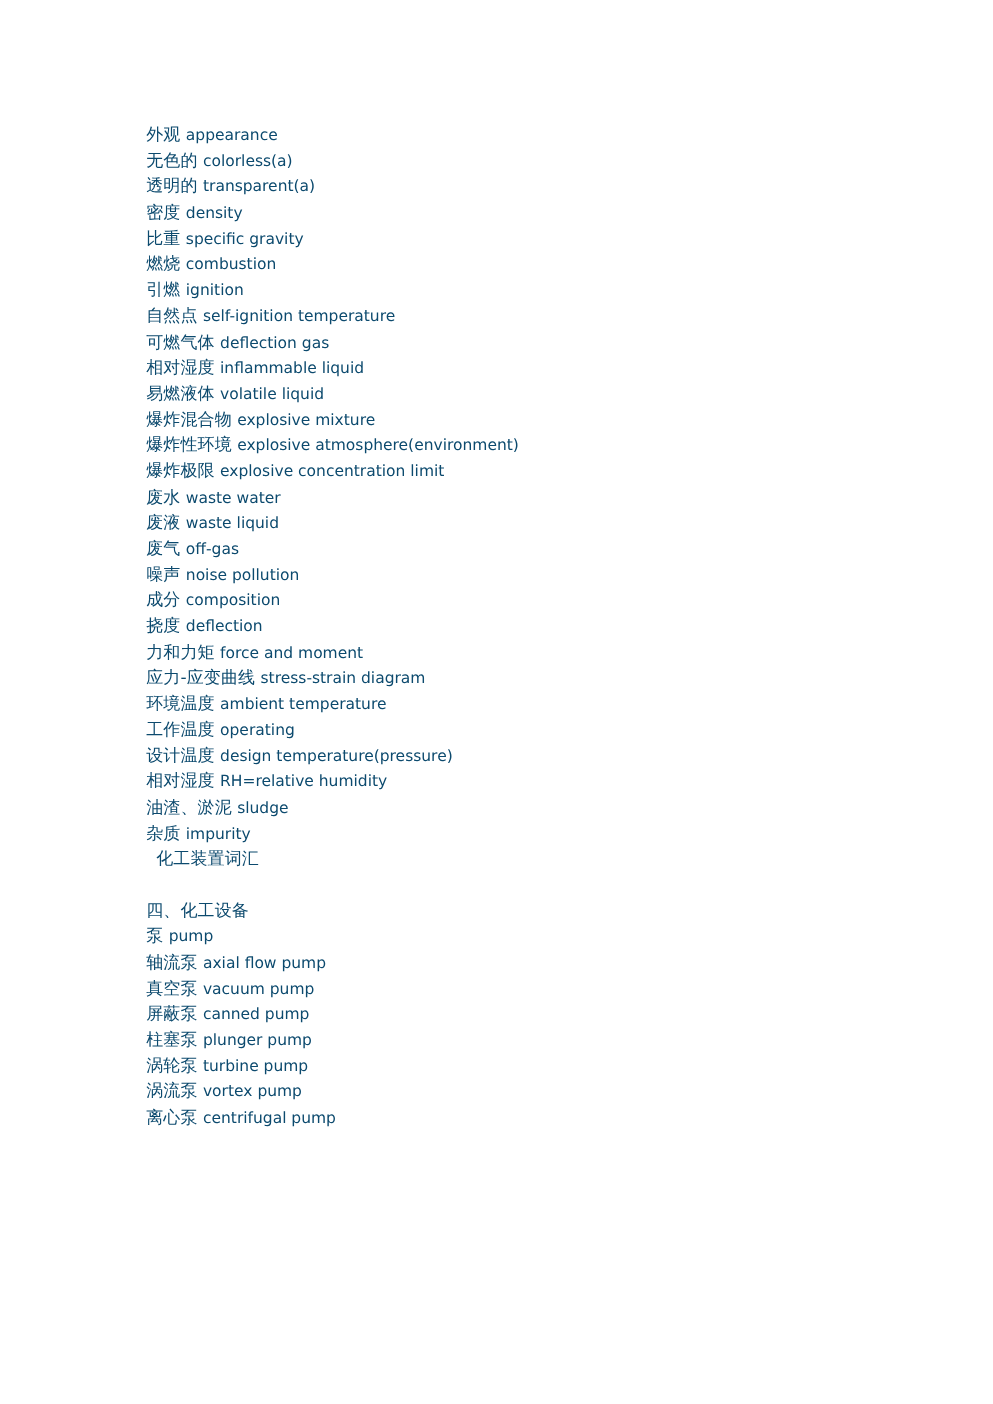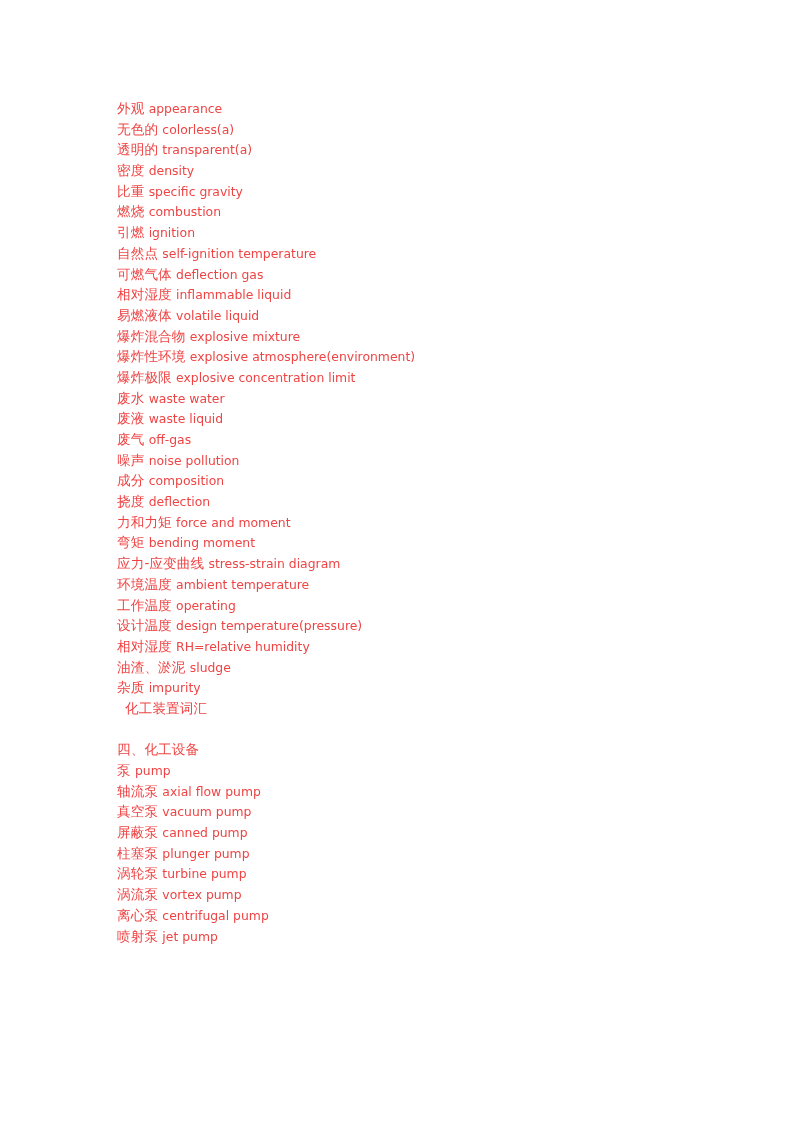--- a/index.html
+++ b/index.html
@@ -30,21 +30,21 @@
     left: 117px;
     top: 98px;
     width: 600px;
   }
   .line {
     display: block;
     height: 20.7px;
     line-height: 20.7px;
     white-space: pre;
     font-size: 13.4px;
-    color: #ef4444;
+    color: #0c4a6e;
   }
   .line .cn {
     font-family: "DejaVu Sans", "Liberation Sans", sans-serif;
     font-size: 13.6px;
     letter-spacing: 0.1px;
   }
   .line .en {
     font-family: "DejaVu Sans", "Liberation Sans", sans-serif;
     font-size: 12.4px;
   }
@@ -77,34 +77,32 @@
       <div class="line"><span class="cn">爆炸混合物</span> <span class="en">explosive mixture</span></div>
       <div class="line"><span class="cn">爆炸性环境</span> <span class="en">explosive atmosphere(environment)</span></div>
       <div class="line"><span class="cn">爆炸极限</span> <span class="en">explosive concentration limit</span></div>
       <div class="line"><span class="cn">废水</span> <span class="en">waste water</span></div>
       <div class="line"><span class="cn">废液</span> <span class="en">waste liquid</span></div>
       <div class="line"><span class="cn">废气</span> <span class="en">off-gas</span></div>
       <div class="line"><span class="cn">噪声</span> <span class="en">noise pollution</span></div>
       <div class="line"><span class="cn">成分</span> <span class="en">composition</span></div>
       <div class="line"><span class="cn">挠度</span> <span class="en">deflection</span></div>
       <div class="line"><span class="cn">力和力矩</span> <span class="en">force and moment</span></div>
-      <div class="line"><span class="cn">弯矩</span> <span class="en">bending moment</span></div>
       <div class="line"><span class="cn">应力-应变曲线</span> <span class="en">stress-strain diagram</span></div>
       <div class="line"><span class="cn">环境温度</span> <span class="en">ambient temperature</span></div>
       <div class="line"><span class="cn">工作温度</span> <span class="en">operating</span></div>
       <div class="line"><span class="cn">设计温度</span> <span class="en">design temperature(pressure)</span></div>
       <div class="line"><span class="cn">相对湿度</span> <span class="en">RH=relative humidity</span></div>
       <div class="line"><span class="cn">油渣、淤泥</span> <span class="en">sludge</span></div>
       <div class="line"><span class="cn">杂质</span> <span class="en">impurity</span></div>
       <div class="line indent"><span class="cn">化工装置词汇</span></div>
       <div class="line blank">&nbsp;</div>
       <div class="line heading"><span class="cn">四、化工设备</span></div>
       <div class="line"><span class="cn">泵</span> <span class="en">pump</span></div>
       <div class="line"><span class="cn">轴流泵</span> <span class="en">axial flow pump</span></div>
       <div class="line"><span class="cn">真空泵</span> <span class="en">vacuum pump</span></div>
       <div class="line"><span class="cn">屏蔽泵</span> <span class="en">canned pump</span></div>
       <div class="line"><span class="cn">柱塞泵</span> <span class="en">plunger pump</span></div>
       <div class="line"><span class="cn">涡轮泵</span> <span class="en">turbine pump</span></div>
       <div class="line"><span class="cn">涡流泵</span> <span class="en">vortex pump</span></div>
       <div class="line"><span class="cn">离心泵</span> <span class="en">centrifugal pump</span></div>
-      <div class="line"><span class="cn">喷射泵</span> <span class="en">jet pump</span></div>
     </div>
 </div>
 
 </body></html>

